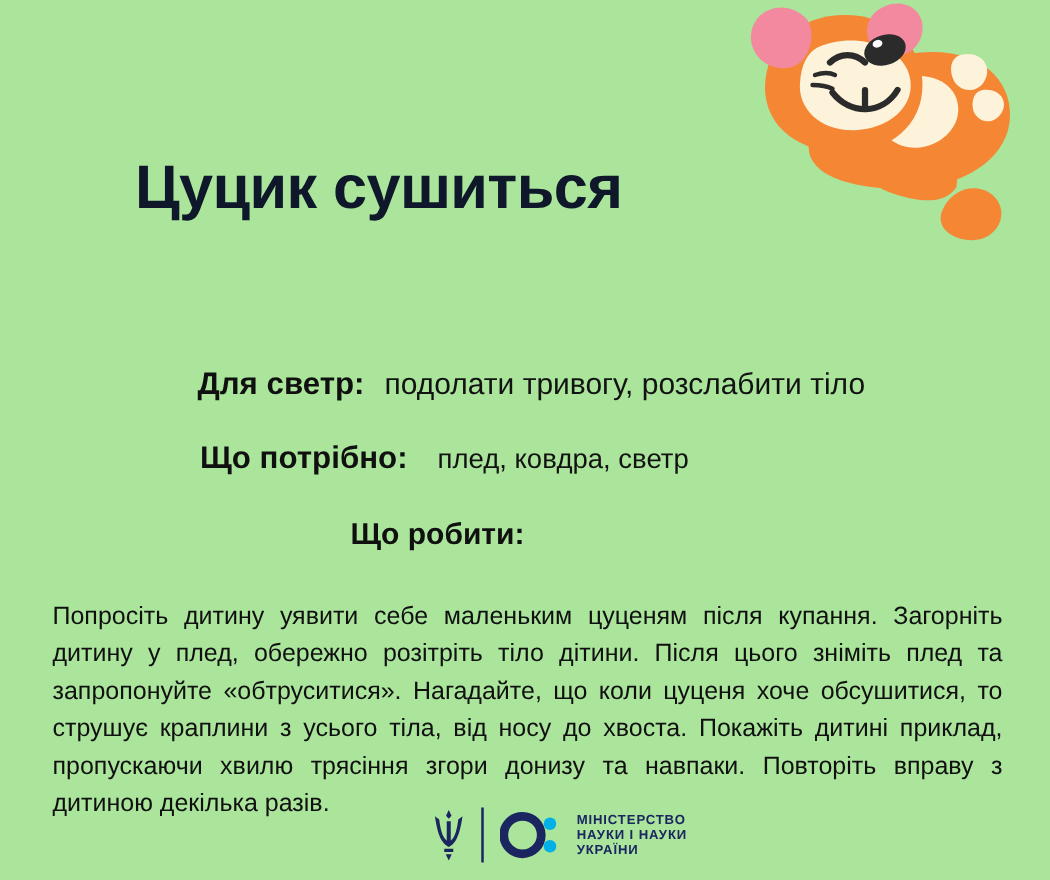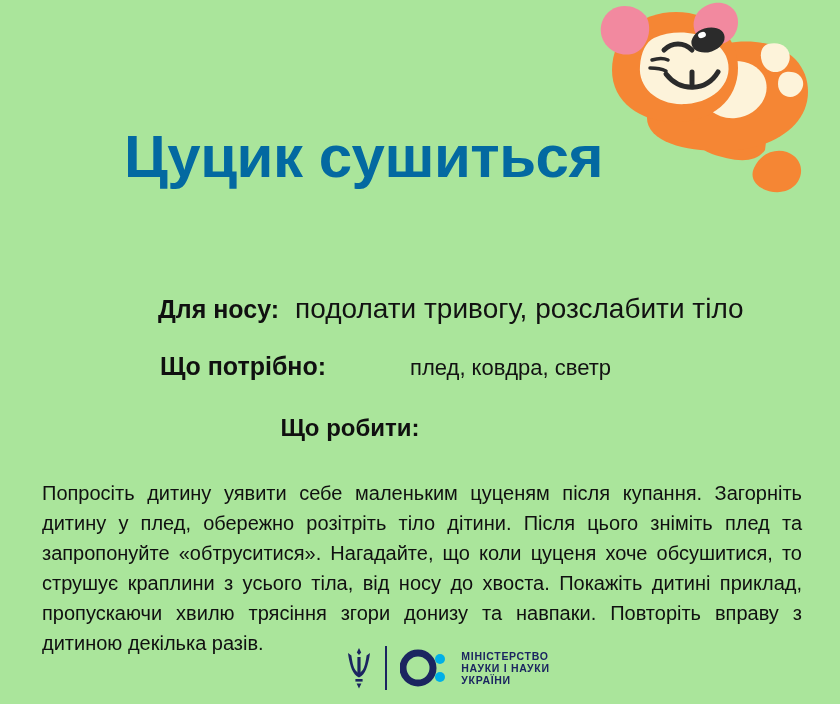--- a/index.html
+++ b/index.html
@@ -29,50 +29,49 @@
     width: 290px;
     height: 210px;
     pointer-events: none;
   }
 
   
   .title {
     position: absolute;
     top: 122px;
     left: 108px;
-    font-size: 60px;
-    font-weight: bold;
-    color: #0369a1;
+    font-size: 49px;
+    font-weight: bold;
+    color: #0f172a;
     letter-spacing: -0.5px;
     white-space: nowrap;
-    margin-left: 16px;
   }
 
   
   .field-row {
     position: absolute;
     display: flex;
     align-items: baseline;
   }
   .field-row.row-1 { top: 293px; left: 158px; }
-  .field-row.row-2 { top: 352px; left: 160px; gap: 48px; }
+  .field-row.row-2 { top: 352px; left: 160px; }
 
   .field-label {
     font-size: 25px;
     font-weight: bold;
     color: #101010;
     white-space: nowrap;
   }
   .field-value {
-    font-size: 28px;
+    font-size: 24px;
     color: #121212;
     white-space: nowrap;
   }
   .row-1 .field-value { margin-left: 16px; }
-  .row-2 .field-value { margin-left: 36px; font-size: 22px; }
+  .row-2 .field-value { margin-left: 24px; font-size: 22px; }
 
   .section-heading {
     position: absolute;
     top: 414px;
     left: 0;
     width: 700px;
     text-align: center;
     font-size: 24px;
     font-weight: bold;
     color: #101010;
@@ -164,21 +163,21 @@
     <path d="M126 74 C140 92 166 92 178 72" stroke="#2b2b2b" stroke-width="5" fill="none" stroke-linecap="round"></path>
     <path d="M152 72 L152 84" stroke="#2b2b2b" stroke-width="5" fill="none" stroke-linecap="round"></path>
 
     <path d="M112 60 C118 58 124 58 128 60" stroke="#2b2b2b" stroke-width="3.5" fill="none" stroke-linecap="round"></path>
     <path d="M110 68 C116 68 122 69 126 71" stroke="#2b2b2b" stroke-width="3.5" fill="none" stroke-linecap="round"></path>
   </svg>
 
   <div class="title">Цуцик сушиться</div>
 
   <div class="field-row row-1">
-    <span class="field-label">Для носу:</span>
+    <span class="field-label">Для светр:</span>
     <span class="field-value">подолати тривогу, розслабити тіло</span>
   </div>
 
   <div class="field-row row-2">
     <span class="field-label">Що потрібно:</span>
     <span class="field-value">плед, ковдра, светр</span>
   </div>
 
   <div class="section-heading">Що робити:</div>
 

